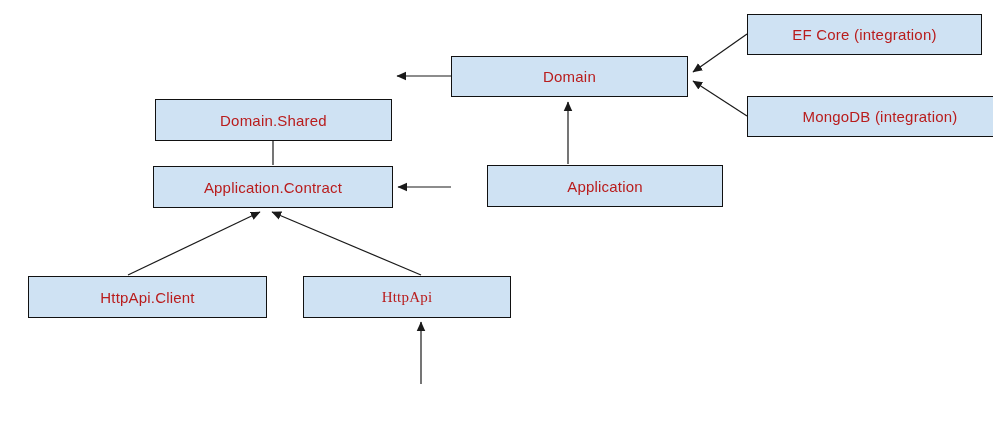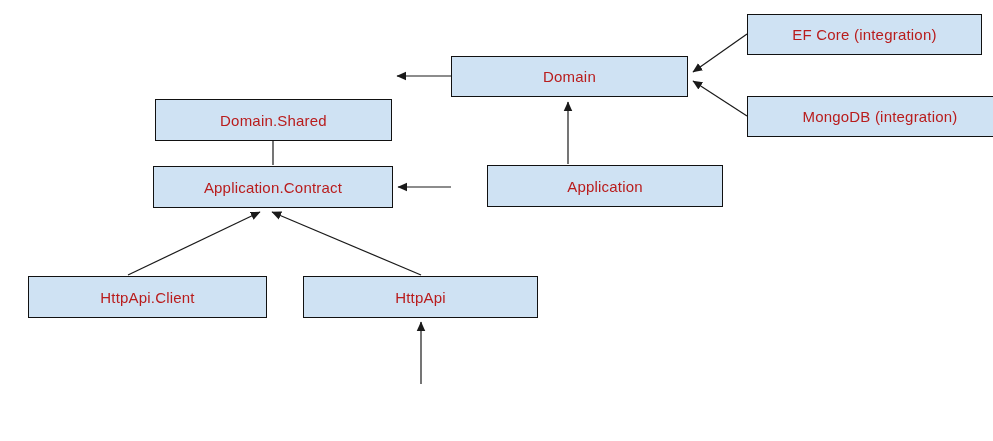--- a/index.html
+++ b/index.html
@@ -39,21 +39,21 @@
     white-space: nowrap;
   }
   
   #n-domain-shared { left: 155px; top: 55px;  width: 237px; height: 42px; margin-top: 44px; }
   #n-domain        { left: 451px; top: 56px;  width: 237px; height: 41px; }
   #n-ef-core       { left: 747px; top: 14px;  width: 235px; height: 41px; }
   #n-mongodb       { left: 747px; top: 96px;  width: 266px; height: 41px; }
   #n-app-contract  { left: 153px; top: 166px; width: 240px; height: 42px; justify-content: center; }
   #n-application   { left: 451px; top: 165px; width: 236px; height: 42px; margin-left: 36px; }
   #n-httpapi-client{ left: 8px;   top: 276px; width: 239px; height: 42px; margin-left: 20px; }
-  #n-httpapi       { left: 303px; top: 276px; width: 235px; height: 42px; }
+  #n-httpapi       { left: 303px; top: 276px; width: 208px; height: 42px; font-family: Liberation Serif, serif; }
   #n-web           { left: 302px; top: 385px; width: 236px; height: 43px; }
 </style>
 </head>
 <body>
 
 <div class="canvas">
 
   <svg class="edges" viewBox="0 0 993 441" xmlns="http://www.w3.org/2000/svg">
     <defs>
       <marker id="arrow" viewBox="0 0 10 10" refX="8.5" refY="5" markerWidth="9" markerHeight="9" orient="auto">

